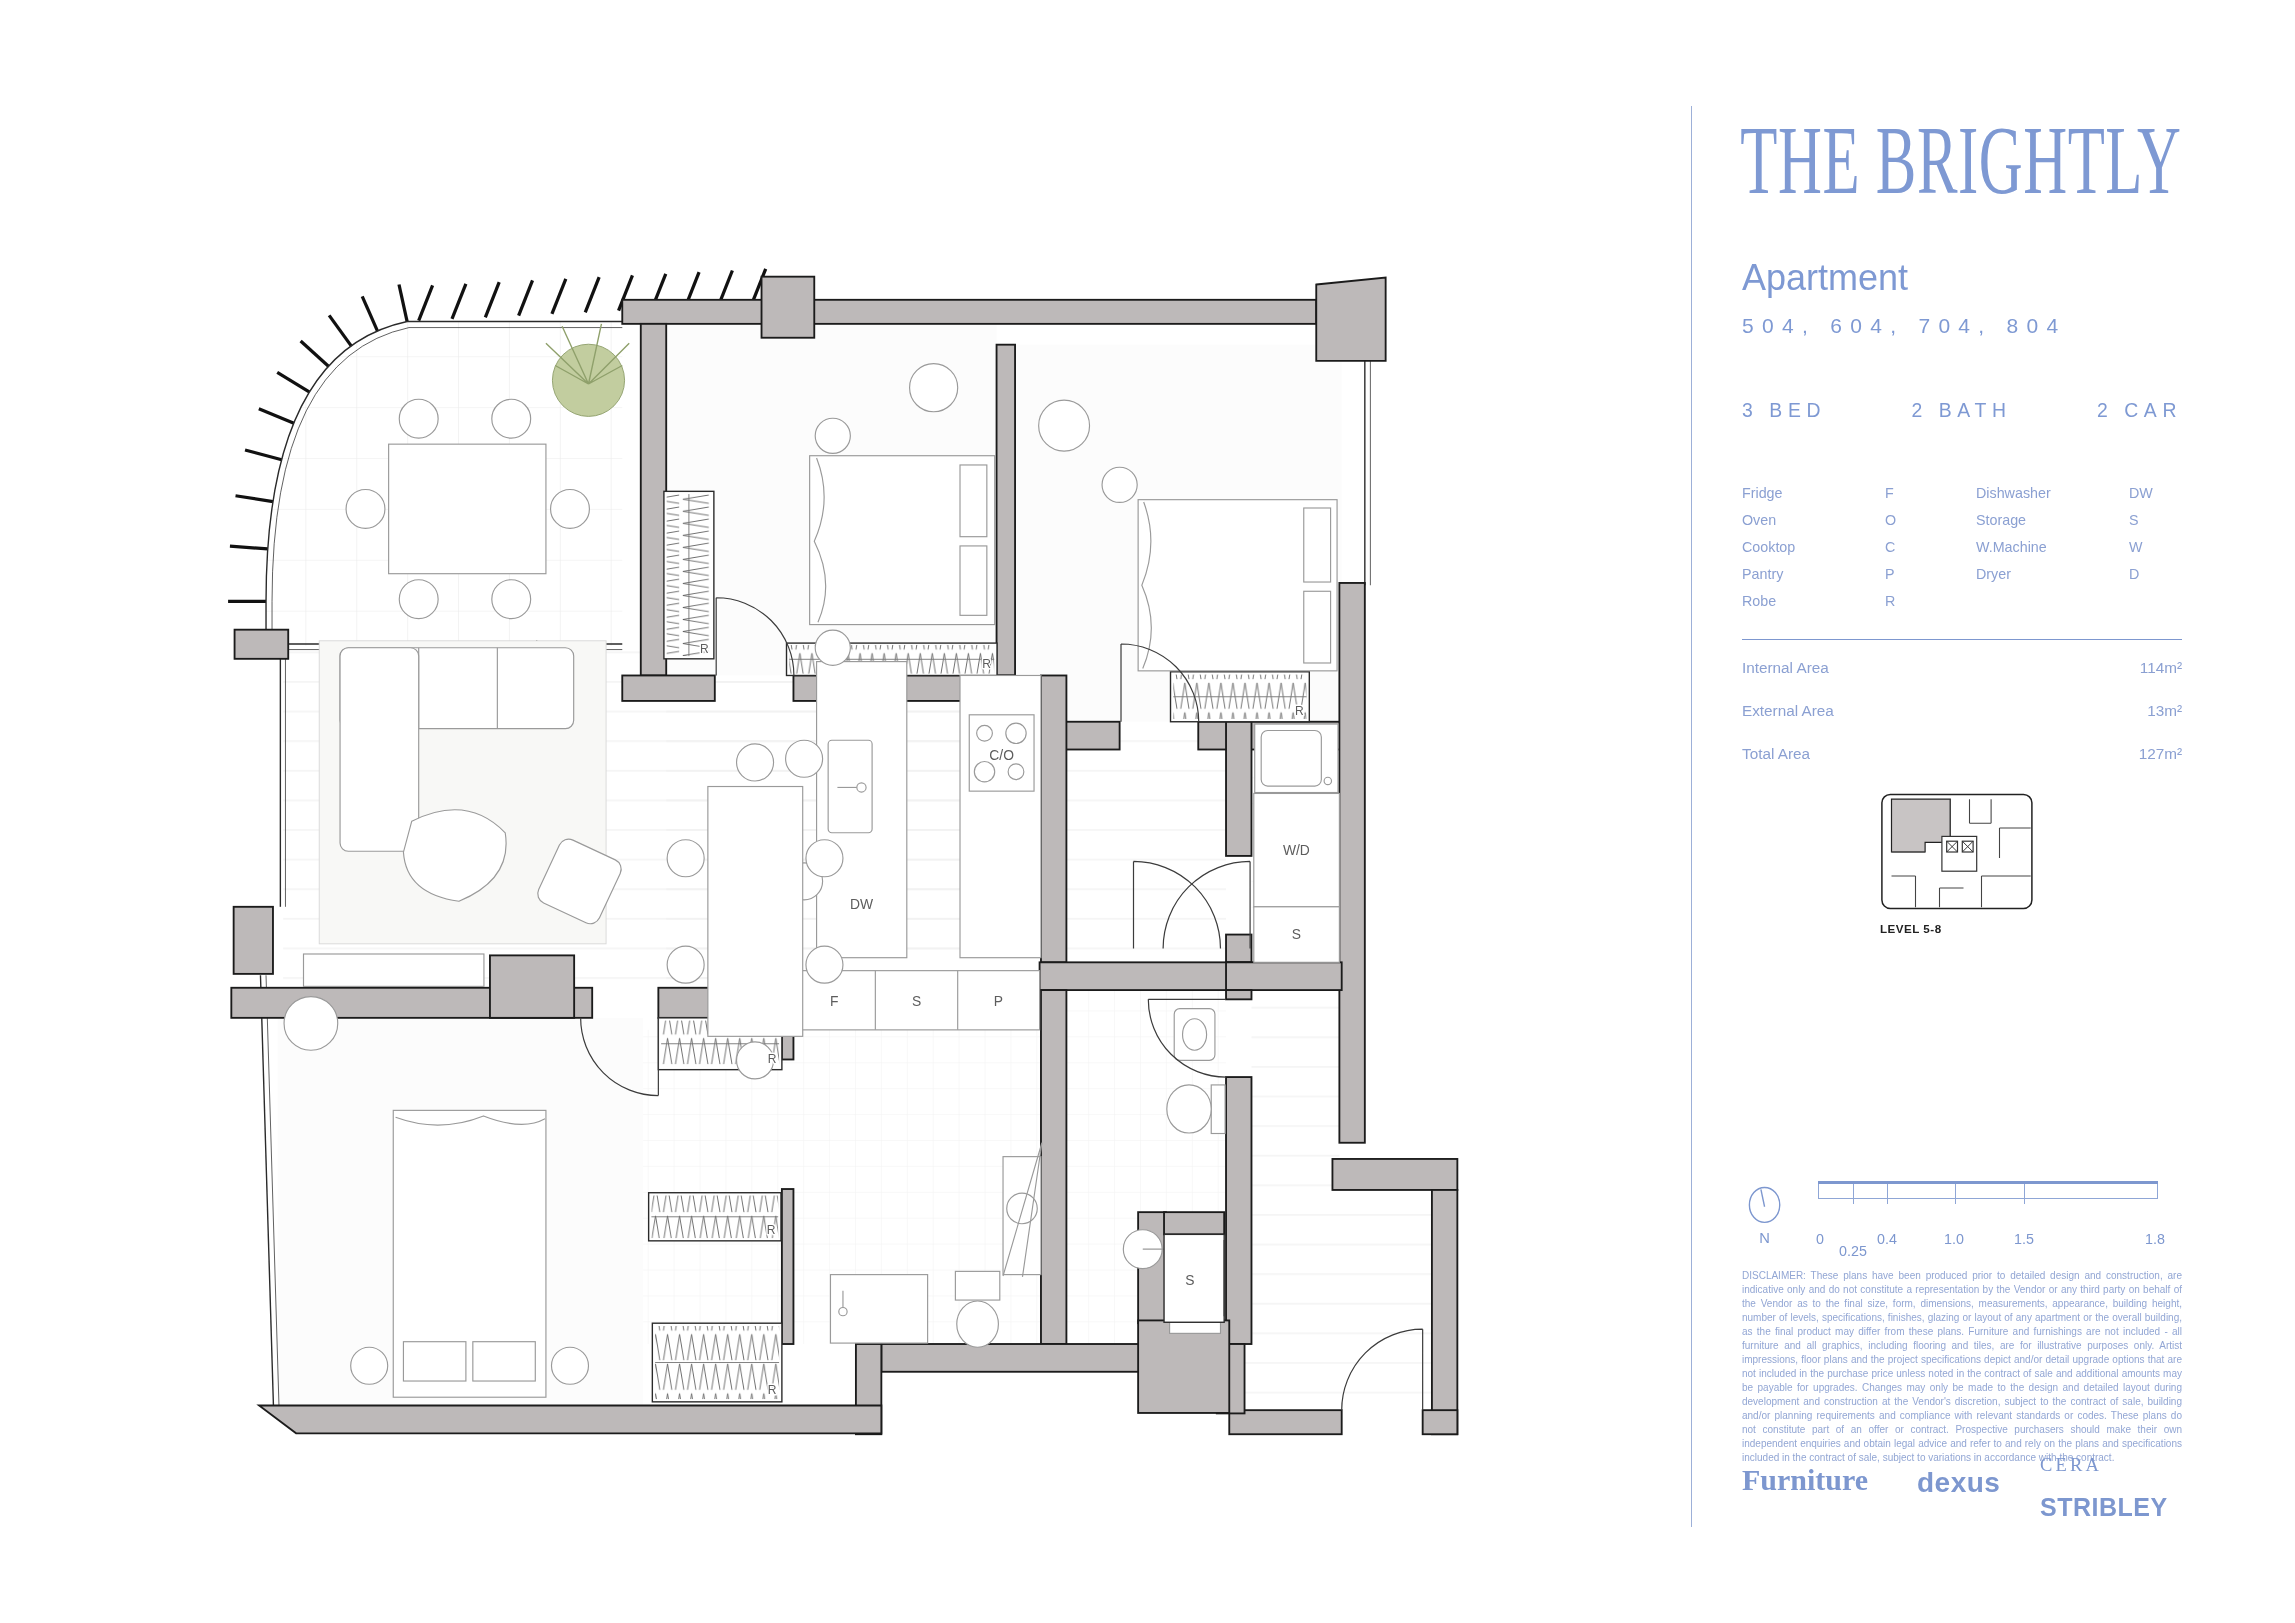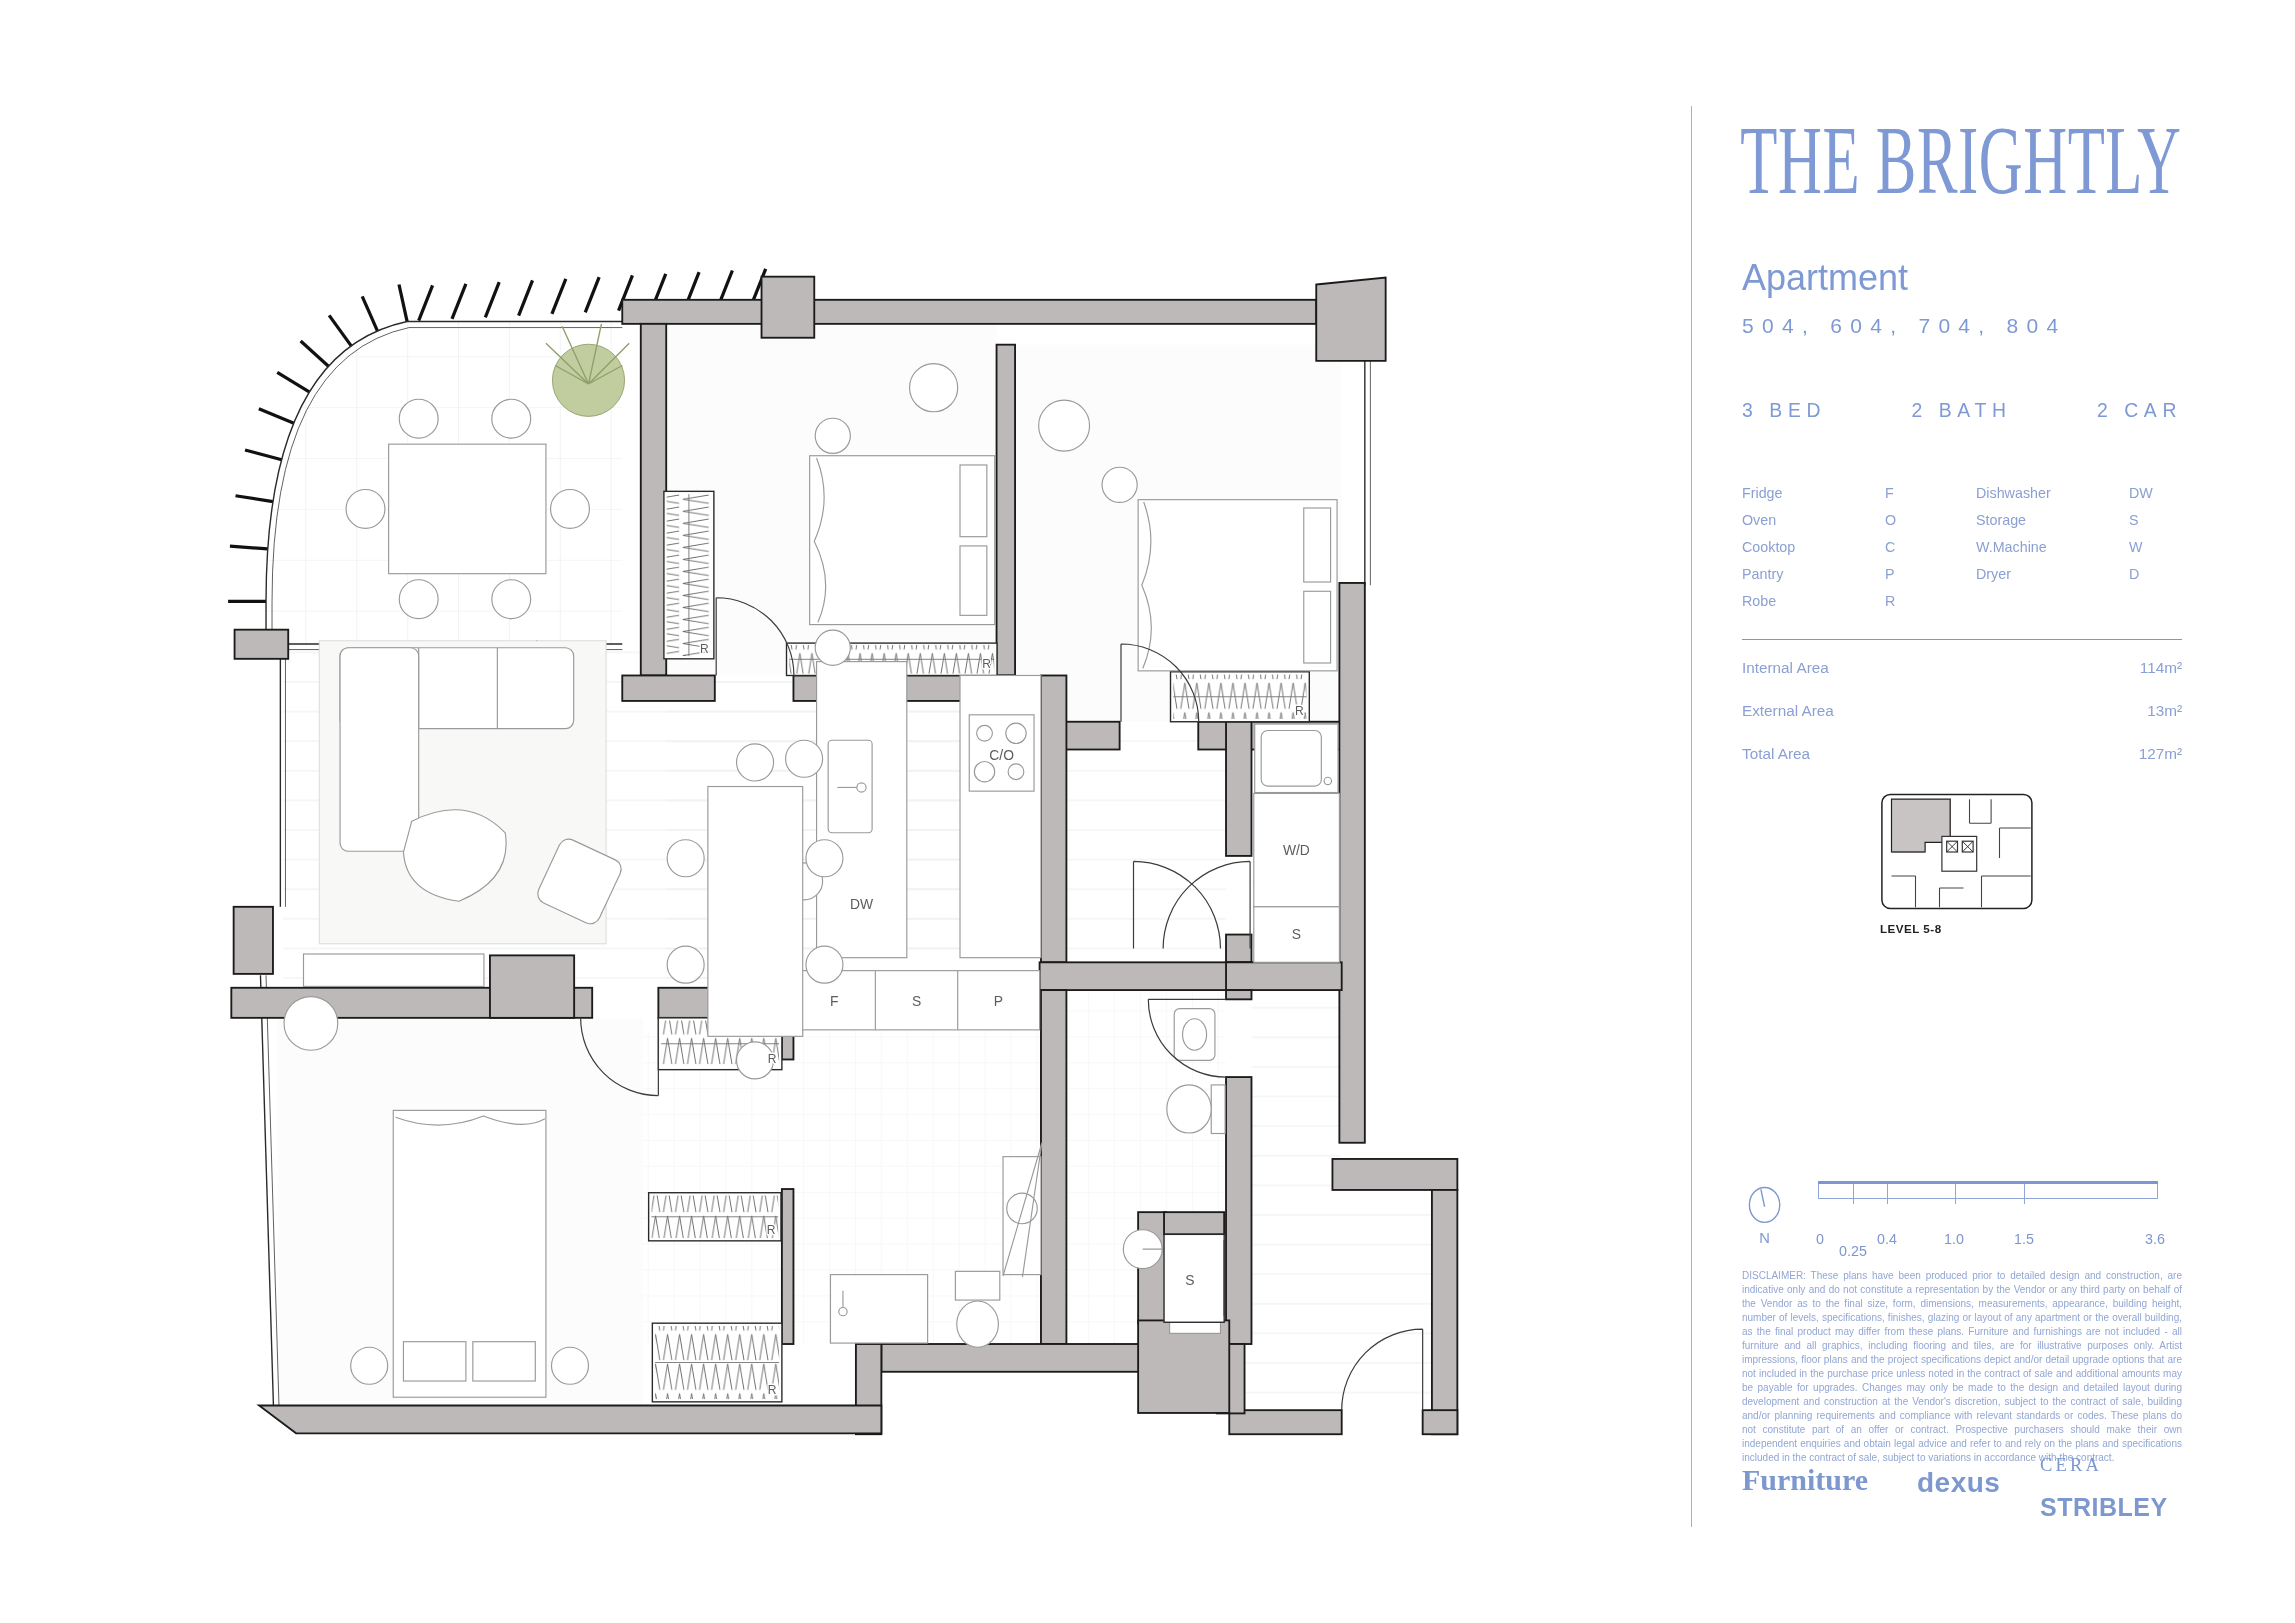--- a/index.html
+++ b/index.html
@@ -436,21 +436,21 @@
     <div class="tick" style="left:34px;"></div>
     <div class="tick" style="left:68px;"></div>
     <div class="tick" style="left:136px;"></div>
     <div class="tick" style="left:205px;"></div>
   </div>
   <span class="sb-label" style="left:1.9px;">0</span>
   <span class="sb-label" style="left:35px;margin-top:12px;">0.25</span>
   <span class="sb-label" style="left:69px;">0.4</span>
   <span class="sb-label" style="left:136px;">1.0</span>
   <span class="sb-label" style="left:206px;">1.5</span>
-  <span class="sb-label" style="left:337px;">3.6</span>
+  <span class="sb-label" style="left:337px;">1.8</span>
 </div>
 
 <div id="disclaimer" class="abs">DISCLAIMER: These plans have been produced prior to detailed design and construction, are indicative only and do not constitute a representation by the Vendor or any third party on behalf of the Vendor as to the final size, form, dimensions, measurements, appearance, building height, number of levels, specifications, finishes, glazing  or layout of any apartment or the overall building, as the final product may differ from these plans. Furniture and furnishings are not included - all furniture and all graphics, including flooring and tiles, are for illustrative purposes only. Artist impressions, floor plans and the project specifications depict and/or detail upgrade options that are not included in the purchase price unless noted in the contract of sale and additional amounts may be payable for upgrades. Changes may only be made to the design and detailed layout during development and construction at the Vendor's discretion, subject to the contract of sale, building and/or planning requirements and compliance with relevant standards or codes. These plans do not constitute part of an offer or contract. Prospective purchasers should make their own independent enquiries and obtain legal advice and refer to and rely on the plans and specifications included in the contract of sale, subject to variations in accordance with the contract.</div>
 
 <div id="logos" class="abs">
   <span id="logo-goldfields">Furniture</span>
   <span id="logo-dexus">dexus</span>
   <span id="logo-cera-block">
     <span id="logo-cera">CERA</span>
     <span id="logo-stribley">STRIBLEY</span>

